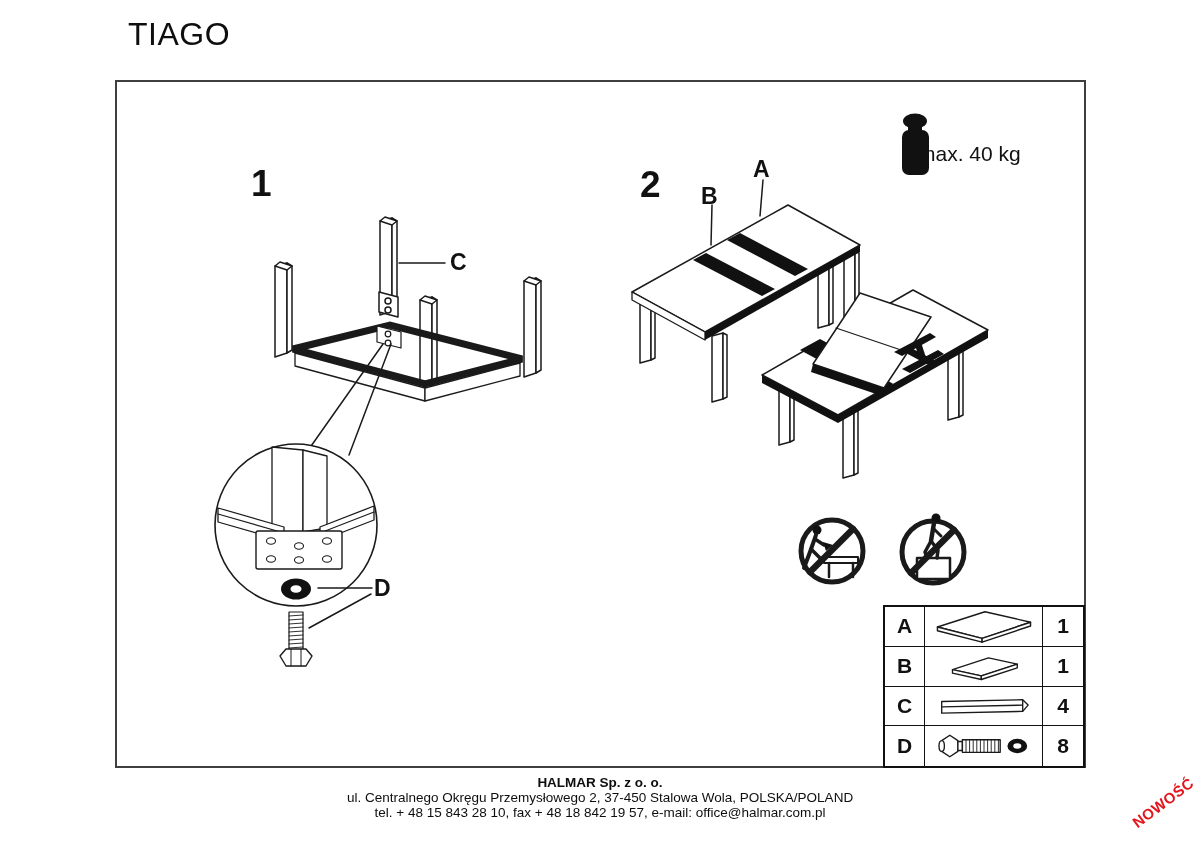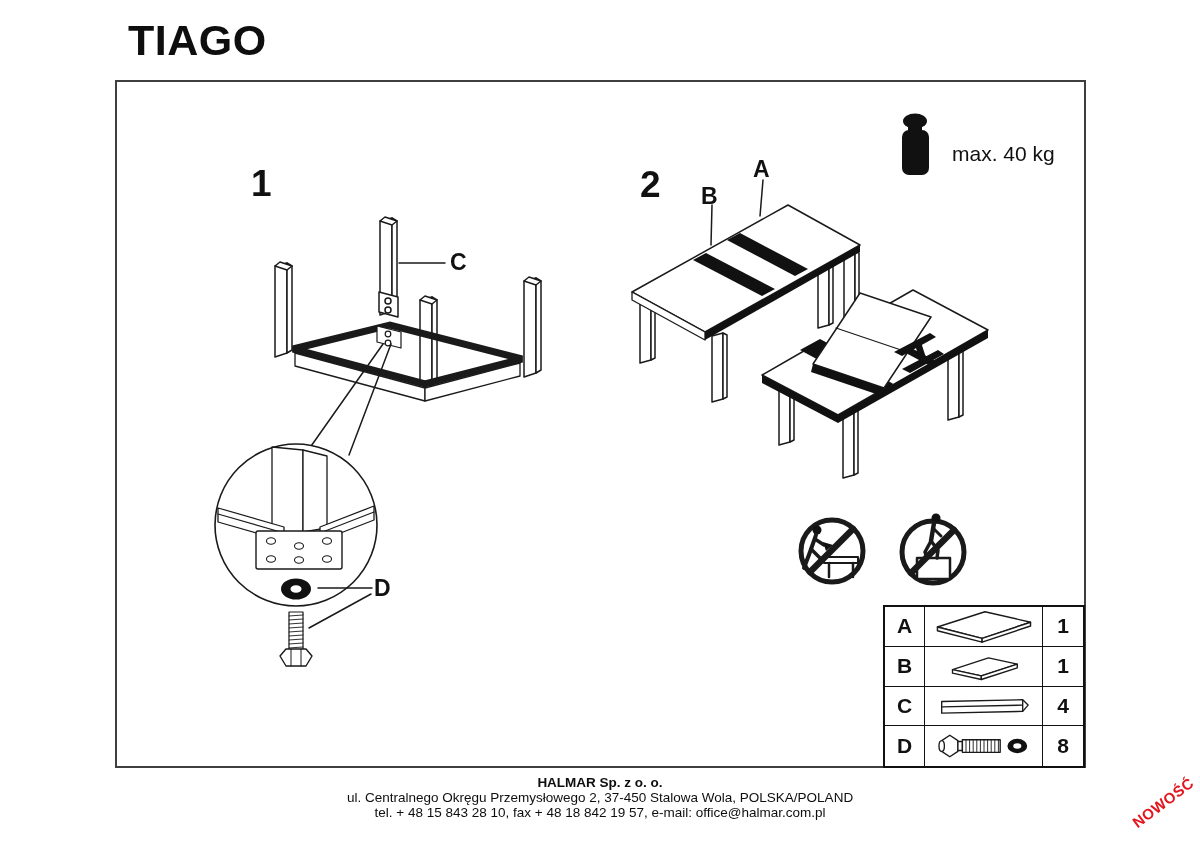--- a/index.html
+++ b/index.html
@@ -1,31 +1,31 @@
 <!DOCTYPE html>
 <html><head>
 <meta charset="utf-8">
 <style>
   html,body { margin:0; padding:0; background:#fff; }
   .page { position:relative; width:1200px; height:849px; background:#fff;
           font-family:"Liberation Sans", sans-serif; color:#111; overflow:hidden; }
-  .title { position:absolute; left:128px; top:16px; font-size:43px; font-weight:700;
+  .title { position:absolute; left:128px; top:16px; font-size:32px; font-weight:400;
            letter-spacing:0.5px; color:#0e0e0e; }
   .frame { position:absolute; left:115px; top:80px; width:967px; height:684px;
            border:2px solid #3f3f3f; }
   svg.art { position:absolute; left:0; top:0; }
   .step-number { position:absolute; font-size:37px; font-weight:700; }
   .step-1 { left:251px; top:163px; }
   .step-2 { left:640px; top:164px; }
   .callout { position:absolute; font-size:23px; font-weight:700; }
   .label-c { left:450px; top:249px; }
   .label-d { left:374px; top:575px; }
   .label-a { left:753px; top:156px; }
   .label-b { left:701px; top:183px; }
-  .weight-text { position:absolute; left:952px; top:142px; font-size:21px; }
+  .weight-text { position:absolute; left:918px; top:142px; font-size:21px; }
   .parts-table { position:absolute; left:883px; top:605px; width:202px; height:163px;
                  border:2px solid #111; box-sizing:border-box;
                  display:grid; grid-template-columns:40px 118px 40px; grid-auto-rows:1fr; }
   .pt-cell { display:flex; align-items:center; justify-content:center;
              border-right:1.5px solid #111; border-bottom:1.5px solid #111;
              font-weight:700; font-size:21px; overflow:hidden; }
   .pt-cell:nth-child(3n) { border-right:none; }
   .pt-cell:nth-child(n+10) { border-bottom:none; }
   .footer { position:absolute; left:0; top:775px; width:1200px; text-align:center;
             font-size:13.5px; line-height:15px; color:#0e0e0e; }

